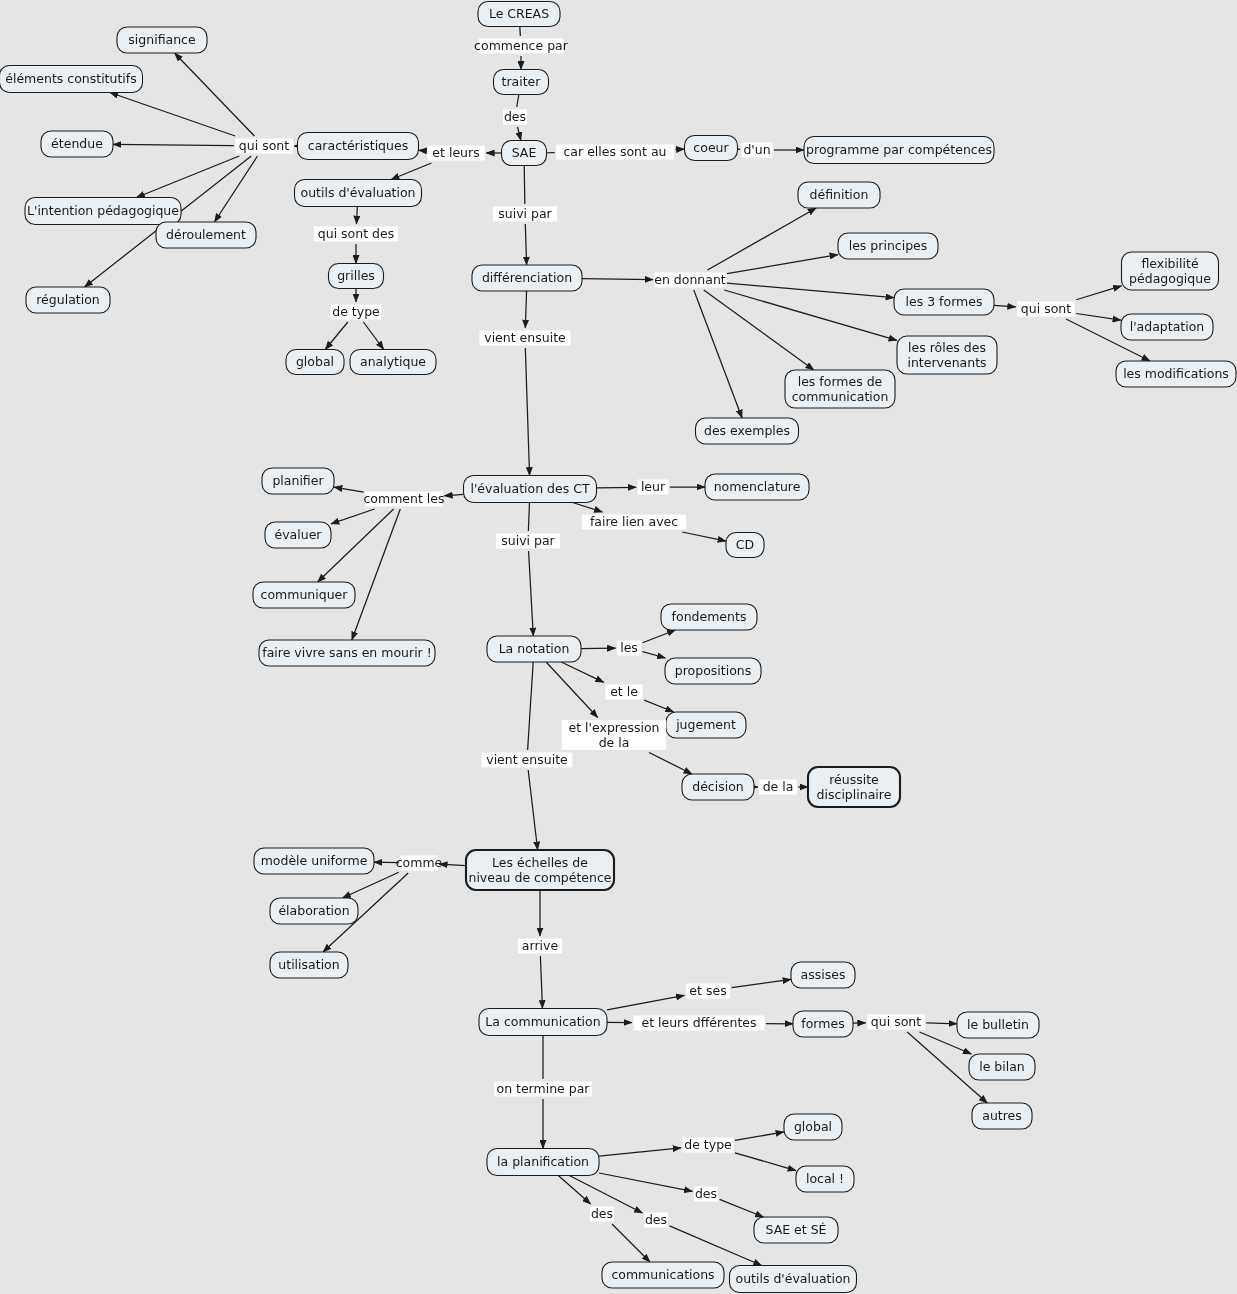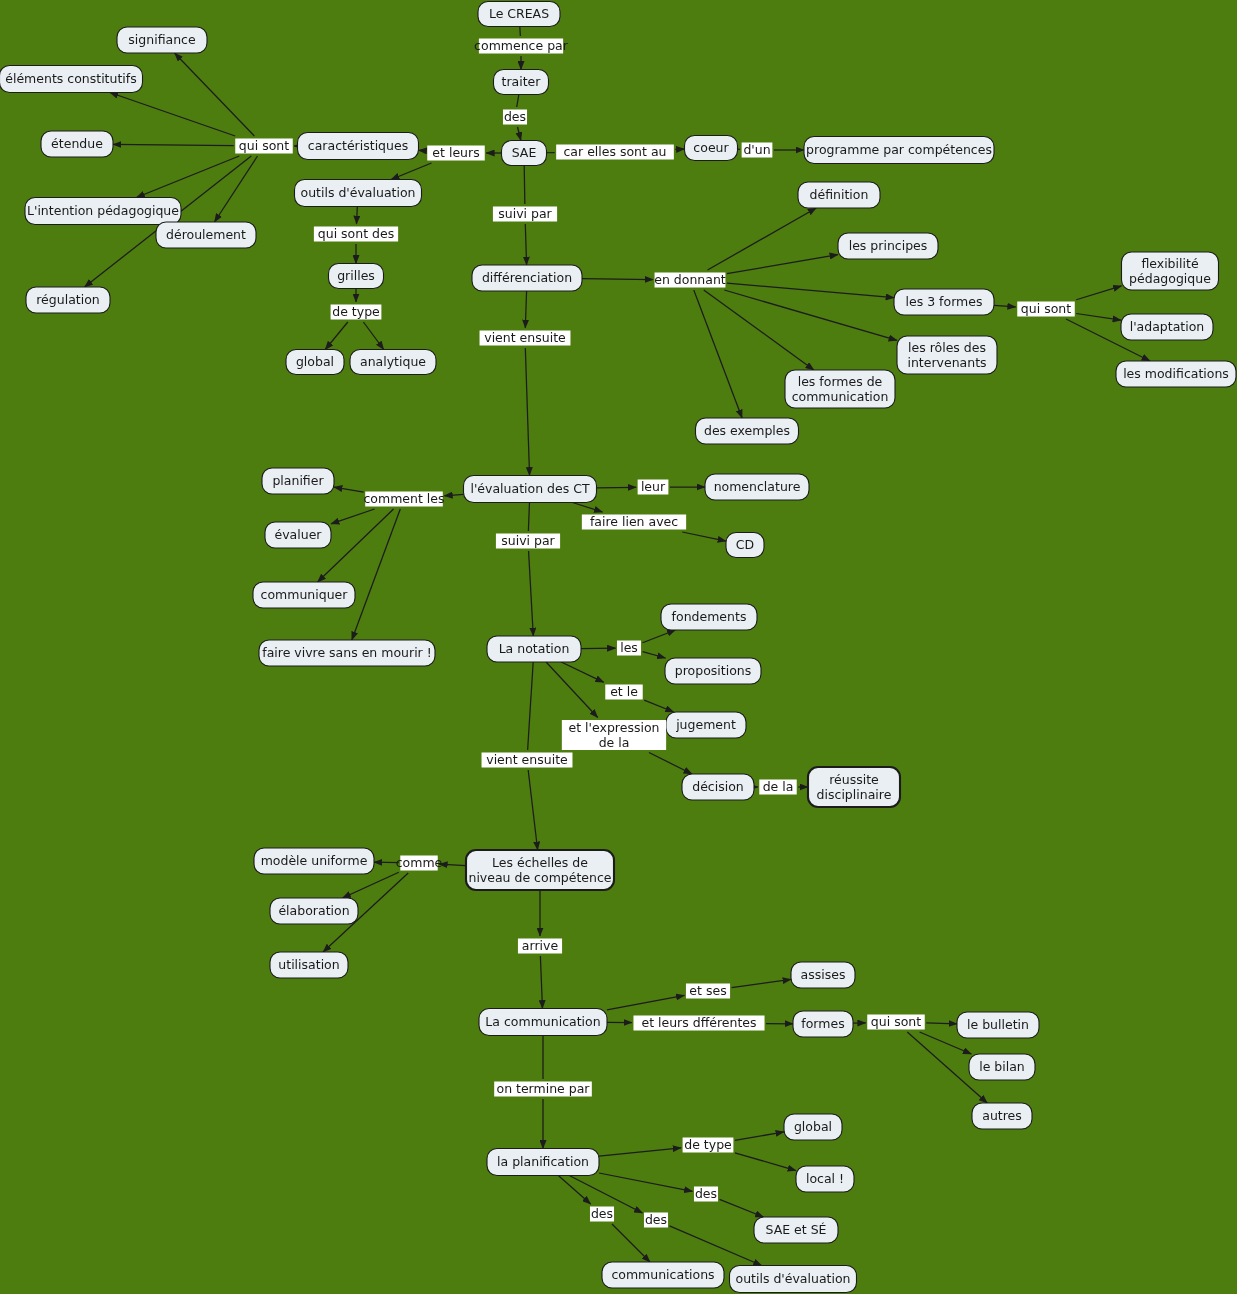--- a/index.html
+++ b/index.html
@@ -10,21 +10,21 @@
   body {
     font-family: "DejaVu Sans", sans-serif;
     width: 1237px;
     height: 1294px;
     overflow: hidden;
   }
   #cmap-root {
     position: relative;
     width: 1237px;
     height: 1294px;
-    background: #4d7c0f;
+    background: #e5e5e5;
   }
   svg#cmap-canvas {
     position: absolute;
     left: 0;
     top: 0;
     width: 1237px;
     height: 1294px;
   }
   .node-box {
     fill: #e9eff3;

